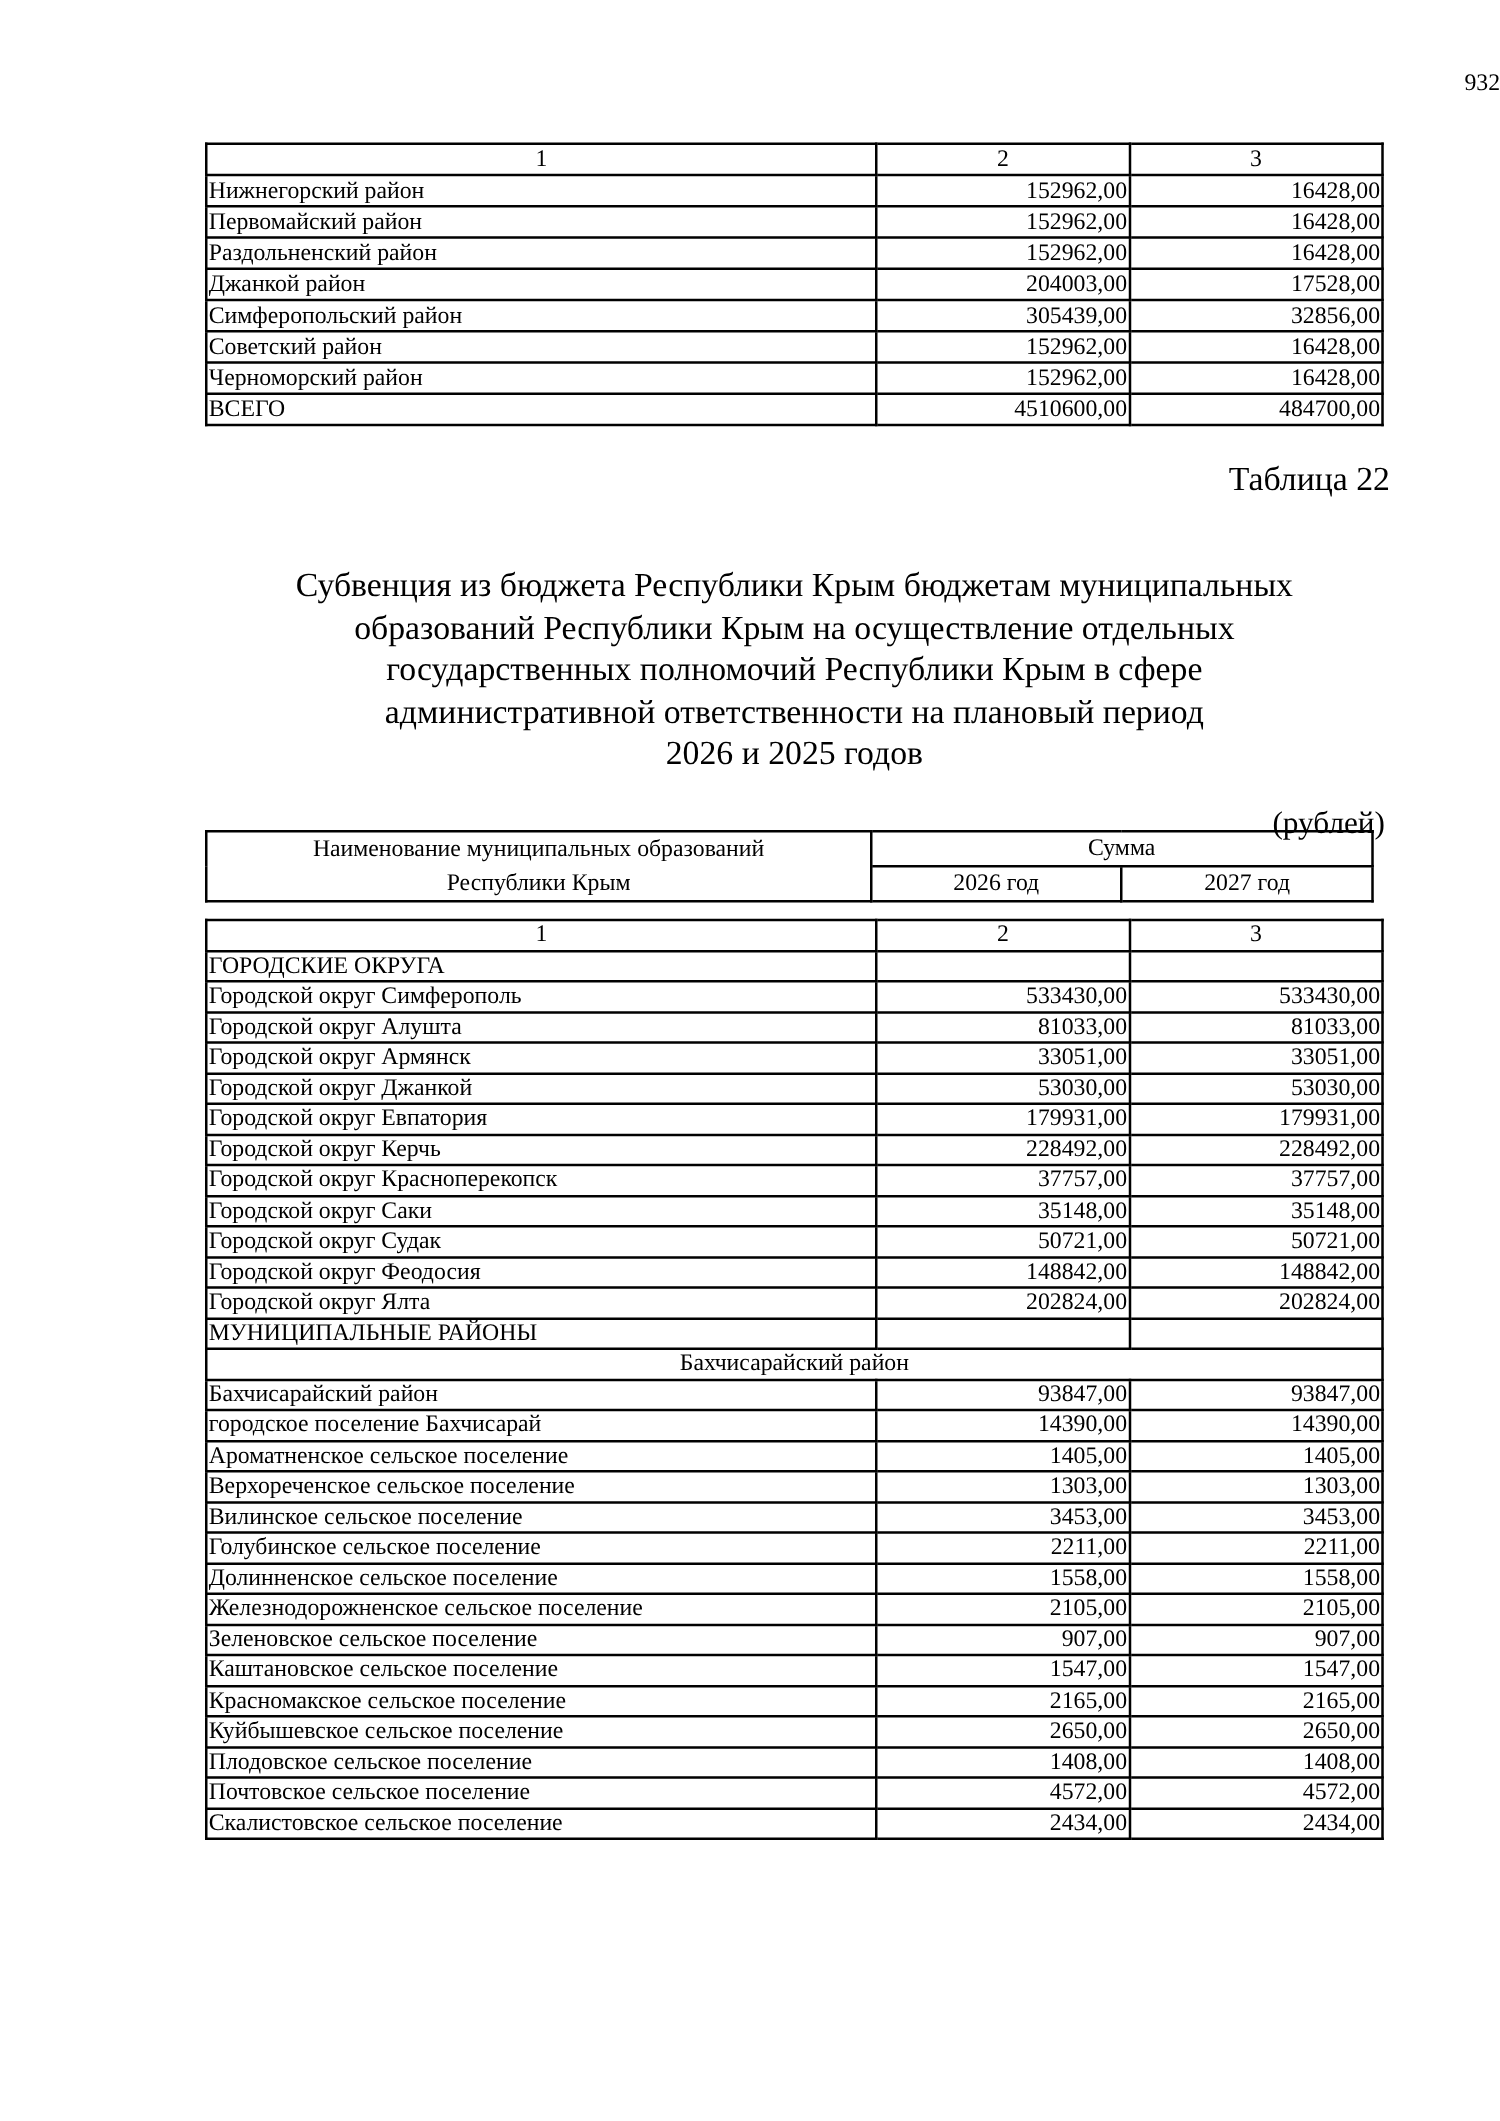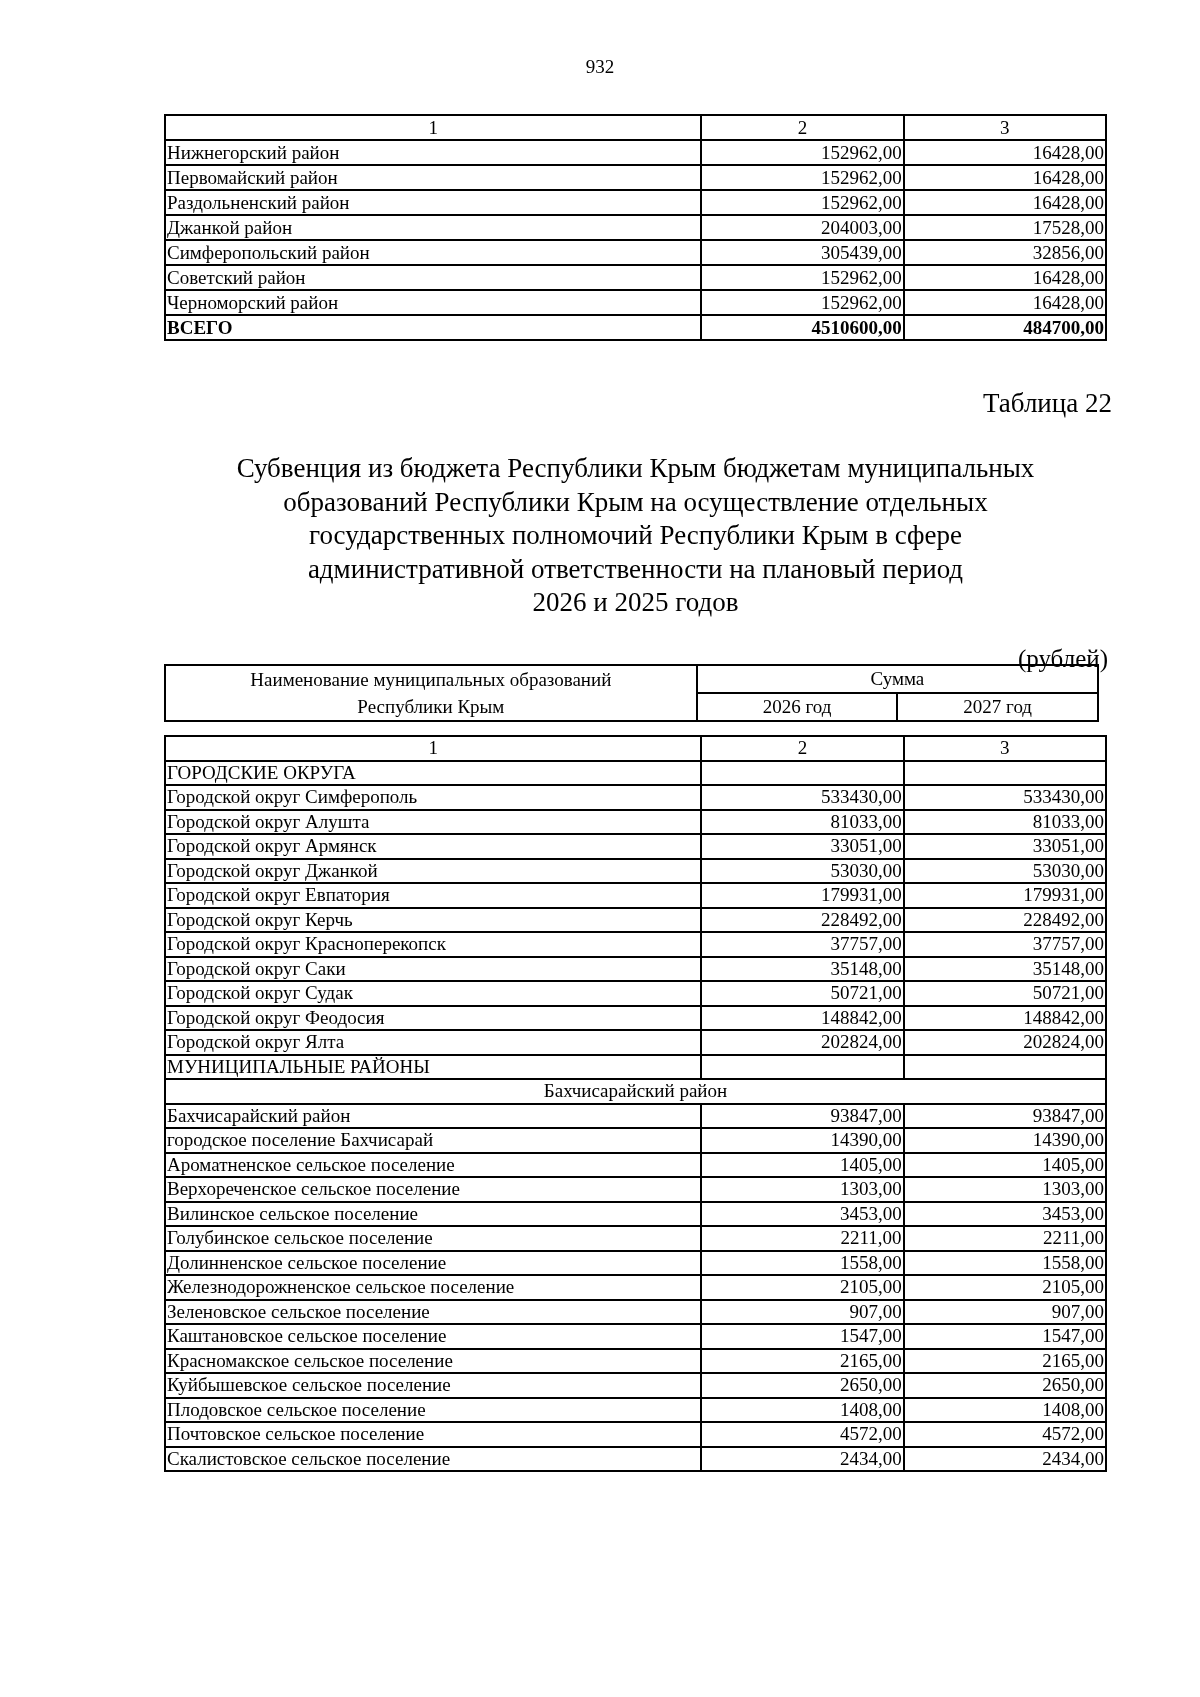--- a/index.html
+++ b/index.html
@@ -1,38 +1,38 @@
 <!DOCTYPE html>
 <html><head>
 <meta charset="utf-8">
 <style>
   html, body { margin: 0; padding: 0; background: #ffffff; }
   body {
     width: 1200px; height: 1697px; position: relative; overflow: hidden;
     font-family: "Liberation Serif", "DejaVu Serif", serif; color: #000;
   }
   .page-number {
-    position: absolute; top: 56px; left: 0; width: 1200px; text-align: center;
+    position: absolute; top: 56px; left: 0; width: 1200px; text-align: right;
     font-size: 19px;
   }
   table { border-collapse: collapse; position: absolute; table-layout: fixed; }
   td {
     border: 2px solid #000; padding: 0 1px; font-size: 19px; line-height: 22px;
     white-space: nowrap; overflow: hidden; height: 22.5px; box-sizing: content-box;
   }
   .c1 { width: 530px; }
   .c2 { width: 200px; }
   .c3 { width: 200px; }
   .num { text-align: right; }
   .ctr { text-align: center; }
-  .bold { font-weight: bold; }
+  .bold { font-weight: normal; }
   #t1 { left: 164px; top: 114px; width: 943px; }
   #t1 td { height: 23px; }
   .table-label {
-    position: absolute; top: 388px; right: 88px; font-size: 27px; margin-left: 16px;
+    position: absolute; top: 368px; right: 88px; font-size: 27px; margin-left: 16px;
   }
   .doc-title {
     position: absolute; top: 452px; left: 164px; width: 943px; text-align: center;
     font-size: 27px; line-height: 33.5px;
   }
   .doc-title div { white-space: nowrap; }
   .units {
     position: absolute; top: 645px; right: 92px; font-size: 25px;
   }
   #t2h { left: 164px; top: 664px; width: 935px; }

